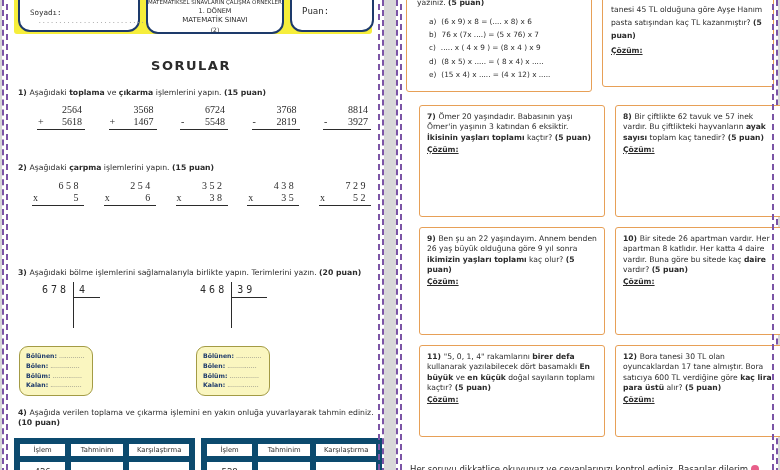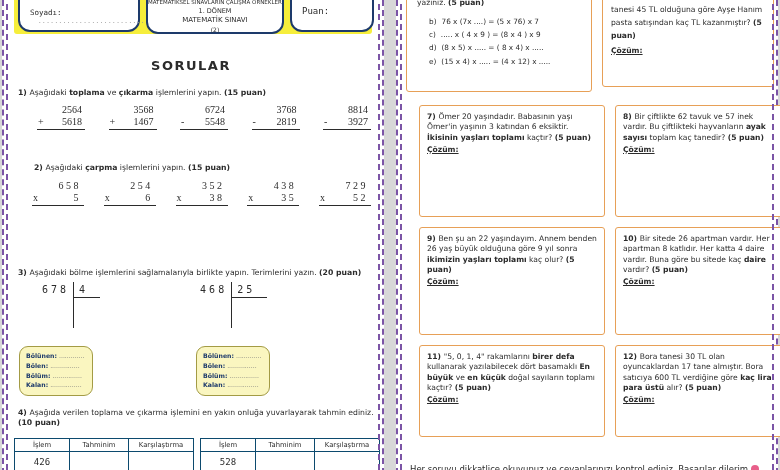--- a/index.html
+++ b/index.html
@@ -21,21 +21,21 @@
   .id-row .dots{display:block;color:#999;font-size:6px;letter-spacing:.5px;margin-left:8px;}
   .h2line{position:absolute;left:0;right:0;text-align:center;font-weight:normal;}
   .h2-partial{top:21px;font-size:5.5px;white-space:nowrap;overflow:hidden;}
   .h2-term{top:29px;font-size:6.5px;}
   .h2-title{top:38px;font-size:7px;}
   .h2-num{top:48px;font-size:6px;}
   .puan{position:absolute;top:24px;left:10px;font-family:"DejaVu Sans Mono",monospace;font-size:9px;}
 
   .sorular{position:absolute;top:66px;left:0;width:374px;text-align:center;font-size:13px;font-weight:bold;letter-spacing:1.5px;}
   .prompt{position:absolute;left:14px;font-size:7.7px;line-height:9.5px;}
-  #q1p{top:96px;} #q2p{top:171px;margin-left:16px;} #q3p{top:276px;} #q4p{top:416px;width:358px;}
+  #q1p{top:96px;} #q2p{top:171px;} #q3p{top:276px;} #q4p{top:416px;width:358px;}
 
   .prob-row{position:absolute;display:flex;justify-content:space-between;}
   #q1row{left:33px;top:112px;width:334px;}
   #q2row{left:28px;top:188px;width:339px;}
   .prob{width:48px;font-family:Liberation Serif, serif;font-size:10px;line-height:12px;}
   .prob .top{text-align:right;padding-right:3px;}
   .prob .bot{display:flex;justify-content:space-between;border-bottom:1.5px solid #2b2b2b;padding:0 3px 1px 1px;}
   .prob2{width:52px;}
   .prob2 .top,.prob2 .bot span{letter-spacing:2.5px;}
 
@@ -47,21 +47,21 @@
 
   .term-box{position:absolute;width:74px;height:50px;background:#faf6c0;border:1.5px solid #a39b45;border-radius:9px;
             padding:4px 6px;box-sizing:border-box;}
   #tbox1{left:15px;top:354px;} #tbox2{left:192px;top:354px;}
   .term-row{font-size:6.2px;line-height:9.8px;white-space:nowrap;}
   .term-row .lbl{color:#1d3a6b;font-weight:bold;}
   .term-row .dots{color:#777;}
 
   .tables{position:absolute;left:10px;top:446px;display:flex;gap:6px;}
   table.est{border-collapse:collapse;}
-  table.est th,table.est td{border:1px solid #0c4a6e;}
+  table.est th,table.est td{border:6px solid #0c4a6e;}
   table.est th{height:12px;font-size:6.8px;font-weight:normal;text-align:center;padding:0 2px;}
   .c1{width:50px;} .c2{width:54px;} .c3{width:60px;}
   table.est td{height:42px;vertical-align:top;text-align:center;font-size:9px;
                font-family:"DejaVu Sans Mono",monospace;padding-top:5px;}
 
   
   .obox{background:#fff;border:1.6px solid #e7a057;border-radius:3px;box-sizing:border-box;}
   #q6box{position:absolute;left:8px;top:-30px;width:186px;height:130px;}
   .q6-partial{position:absolute;top:35px;left:10px;right:8px;font-size:7.6px;}
   .q6-items{position:absolute;top:52px;left:22px;right:4px;font-size:7.3px;line-height:13.2px;white-space:nowrap;}
@@ -199,21 +199,21 @@
         <div class="division">
           <span class="dividend">678</span>
           <div class="divwrap">
             <span class="divisor">4</span>
           </div>
         </div>
 
         <div class="division">
           <span class="dividend">468</span>
           <div class="divwrap">
-            <span class="divisor">25</span>
+            <span class="divisor">39</span>
           </div>
         </div>
       </div>
 
     <div class="term-box" id="tbox1">
 
         <div class="term-row">
           <span class="lbl">Bölünen:</span>
           <span class="dots">.............</span>
         </div>
@@ -294,20 +294,23 @@
         </table>
       </div>
   </div>
 
   <div class="page page-right">
 
     <div class="obox" id="q6box">
       <div class="q6-partial"><span>yazınız. </span><span class="b">(5 puan)</span></div>
       <div class="q6-items">
 
+          <div class="q6-item">
+            <span class="q6-label">a)</span><span>(6 x 9) x 8 =  (.... x 8) x 6</span>
+          </div>
 
           <div class="q6-item">
             <span class="q6-label">b)</span><span>76 x (7x ....) = (5 x 76) x 7</span>
           </div>
 
           <div class="q6-item">
             <span class="q6-label">c)</span><span>..... x ( 4 x 9 ) = (8 x 4 ) x 9</span>
           </div>
 
           <div class="q6-item">

